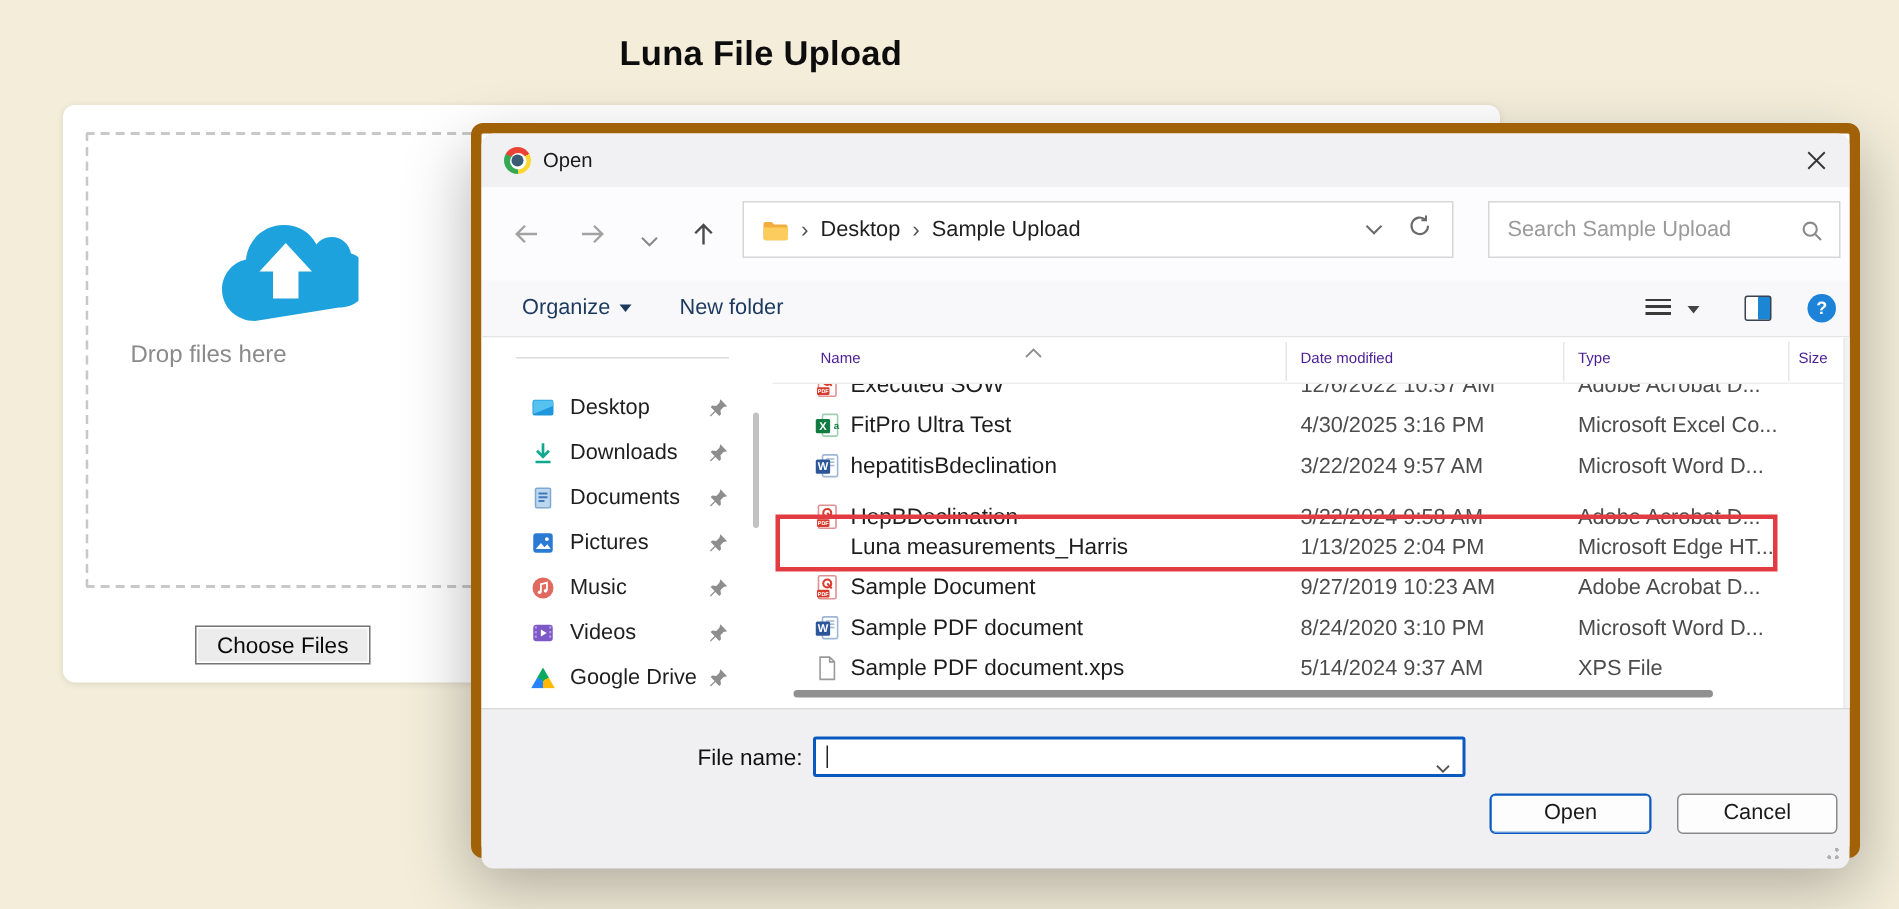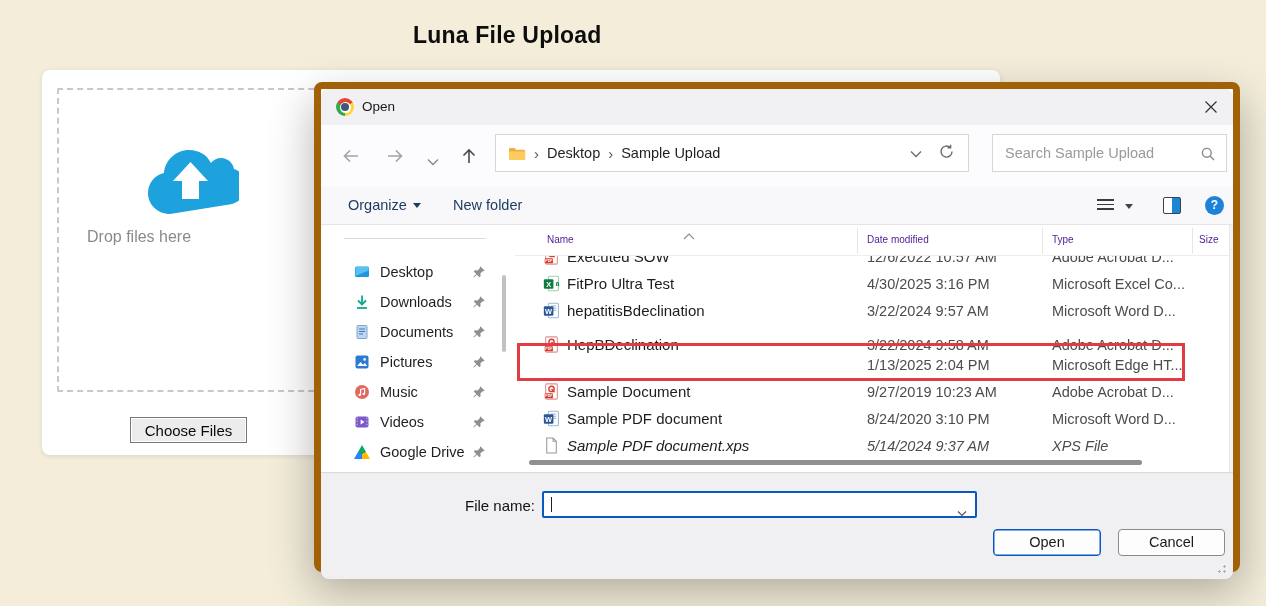--- a/index.html
+++ b/index.html
@@ -334,20 +334,21 @@
                 <path d="M8 5.6l2.8 3.1" stroke="#d83b2e" stroke-width="1.3"></path>
                 <rect x="1.6" y="9.6" width="7.8" height="4.8" rx="0.8" fill="#d83b2e"></rect>
                 <text x="5.5" y="13.3" font-size="3.4" fill="#fff" text-anchor="middle" font-weight="bold" font-family="sans-serif">PDF</text>
               </svg></span>
             <span class="fname">HepBDeclination</span>
             <span class="fdate">3/22/2024 9:58 AM</span>
             <span class="ftype">Adobe Acrobat D...</span>
           </div>
           <div class="file-row" style="top: 125.5px;">
             <span class="ficon"><span class="fi-edge"></span></span>
+            <span class="fname">Luna measurements_Harris</span>
             <span class="fdate">1/13/2025 2:04 PM</span>
             <span class="ftype">Microsoft Edge HT...</span>
           </div>
           <div class="file-row" style="top: 152.5px;">
             <span class="ficon"><svg width="17" height="17" viewBox="0 0 16 16">
                 <rect x="2.5" y="0.8" width="11" height="14.4" rx="1" fill="#fff" stroke="#e09090"></rect>
                 <circle cx="8" cy="5.6" r="2.5" fill="none" stroke="#d83b2e" stroke-width="1.3"></circle>
                 <path d="M8 5.6l2.8 3.1" stroke="#d83b2e" stroke-width="1.3"></path>
                 <rect x="1.6" y="9.6" width="7.8" height="4.8" rx="0.8" fill="#d83b2e"></rect>
                 <text x="5.5" y="13.3" font-size="3.4" fill="#fff" text-anchor="middle" font-weight="bold" font-family="sans-serif">PDF</text>
@@ -360,21 +361,21 @@
             <span class="ficon"><svg width="17" height="17" viewBox="0 0 16 16">
                 <rect x="5" y="1.2" width="9.5" height="13.6" rx="1" fill="#fff" stroke="#9fb6d4"></rect>
                 <path d="M7.3 3.8h5.2M7.3 5.8h5.2M7.3 7.8h5.2" stroke="#9fb6d4" stroke-width="1"></path>
                 <rect x="0.8" y="4" width="9" height="9" rx="1" fill="#2b579a"></rect>
                 <text x="5.3" y="10.9" font-size="7" fill="#fff" text-anchor="middle" font-weight="bold" font-family="sans-serif">W</text>
               </svg></span>
             <span class="fname">Sample PDF document</span>
             <span class="fdate">8/24/2020 3:10 PM</span>
             <span class="ftype">Microsoft Word D...</span>
           </div>
-          <div class="file-row" style="top: 206.5px; font-style: italic;">
+          <div class="file-row" style="top: 206.5px;">
             <span class="ficon"><svg width="17" height="17" viewBox="0 0 16 16">
                 <path d="M3.5 1h6l3 3v11h-9z" fill="#fff" stroke="#9a9a9a"></path>
                 <path d="M9.5 1v3h3" fill="none" stroke="#9a9a9a"></path>
               </svg></span>
             <span class="fname">Sample PDF document.xps</span>
             <span class="fdate">5/14/2024 9:37 AM</span>
             <span class="ftype">XPS File</span>
           </div>
         </div>
       <div class="rows" style="z-index:8;pointer-events:none">

